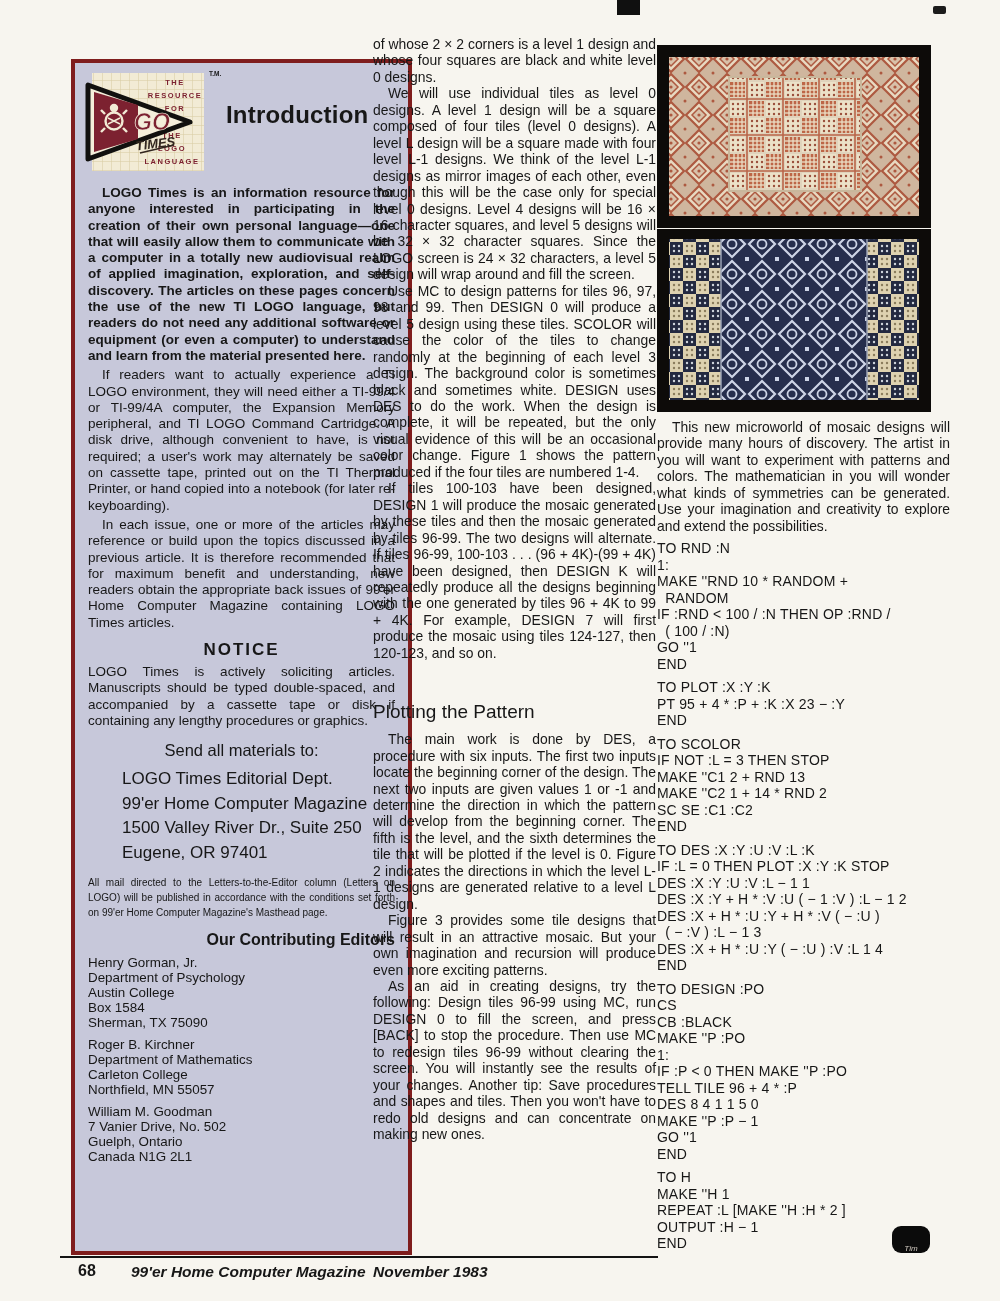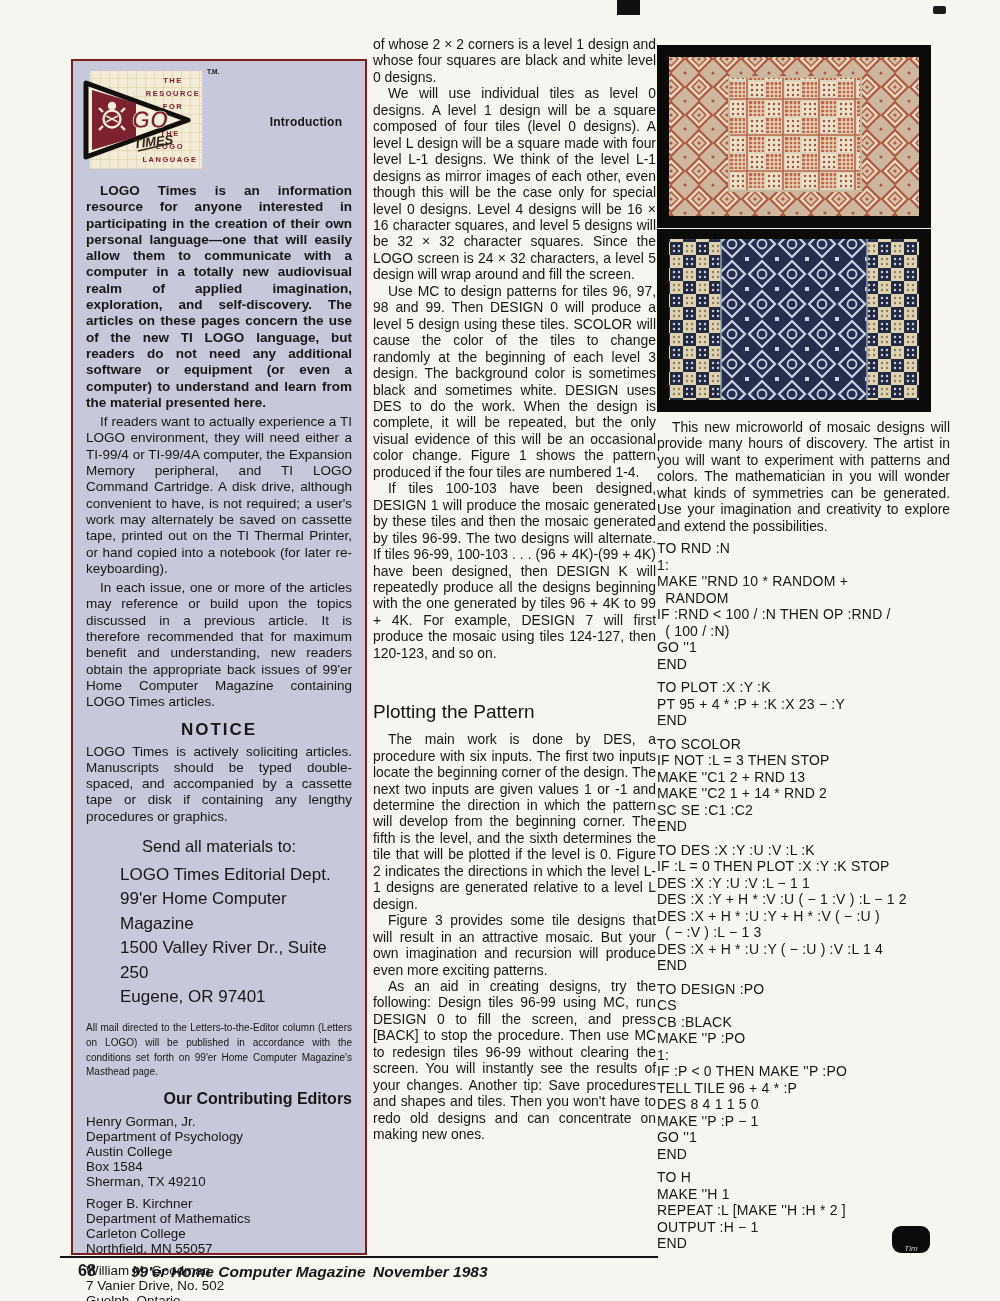--- a/index.html
+++ b/index.html
@@ -1,28 +1,28 @@
 <!DOCTYPE html>
 <html><head>
 <meta charset="utf-8">
 <style>
   html,body{margin:0;padding:0;}
   body{background:#e8e6e0;}
   .page{position:relative;width:1000px;height:1301px;background:#f7f5ef;
         font-family:"Liberation Sans",sans-serif;color:#171717;overflow:hidden;}
 
   
-  .sidebar{position:absolute;left:71px;top:59px;width:296px;height:1196px;
-           background:#c7c8da;border:2px solid #7f1d1d;box-sizing:border-box;
+  .sidebar{position:absolute;left:71px;top:59px;width:341px;height:1196px;
+           background:#c7c8da;border:4px solid #7f1d1d;box-sizing:border-box;
            padding:8px 13px 0 13px;}
   .logo-row{position:relative;height:106px;margin-bottom:4px;}
   .logo-box{position:absolute;left:-4px;top:0;}
   .tm-mark{position:absolute;left:121px;top:-1px;font-size:6.5px;font-weight:bold;}
-  .intro-h{position:absolute;left:138px;top:30px;width:132px;margin:16px;text-align:center;
-           font-size:12px;font-weight:bold;letter-spacing:.2px;}
+  .intro-h{position:absolute;left:138px;top:30px;width:132px;margin:0;text-align:center;
+           font-size:24px;font-weight:bold;letter-spacing:.2px;}
   .sb-para{font-size:13.5px;line-height:16.3px;text-align:justify;margin:0 0 3px 0;text-indent:14px;}
   .sb-para.first{margin-top:8px;font-weight:bold;}
   .notice-h{text-align:center;font-weight:bold;font-size:17px;letter-spacing:2px;margin:9px 0 4px;}
   .notice-p{text-indent:0;}
   .send-h{text-align:center;font-size:16.5px;margin:12px 0 7px;}
   .addr{font-size:17px;line-height:24.5px;margin-left:34px;white-space:pre-line;}
   .mailnote{font-size:10px;line-height:14.8px;text-align:justify;margin-top:11px;}
   .eds-h{text-align:right;font-weight:bold;font-size:16px;margin:10px 0 6px;}
   .editor{font-size:13.4px;line-height:15px;white-space:pre-line;margin-bottom:7px;}
 
@@ -110,21 +110,21 @@
 1500 Valley River Dr., Suite 250
 Eugene,  OR  97401</div>
 
     <p class="mailnote">All mail directed to the Letters-to-the-Editor column (Letters on LOGO) will be published in accordance with the conditions set forth on 99'er Home Computer Magazine's Masthead page.</p>
 
     <div class="eds-h">Our Contributing Editors</div>
     <div class="editor">Henry Gorman, Jr.
 Department of Psychology
 Austin College
 Box 1584
-Sherman, TX 49210</div>
+Sherman, TX 75090</div>
     <div class="editor">Roger B. Kirchner
 Department of Mathematics
 Carleton College
 Northfield, MN 55057</div>
     <div class="editor">William M. Goodman
 7 Vanier Drive, No. 502
 Guelph, Ontario
 Canada N1G 2L1</div>
 
   </aside>

